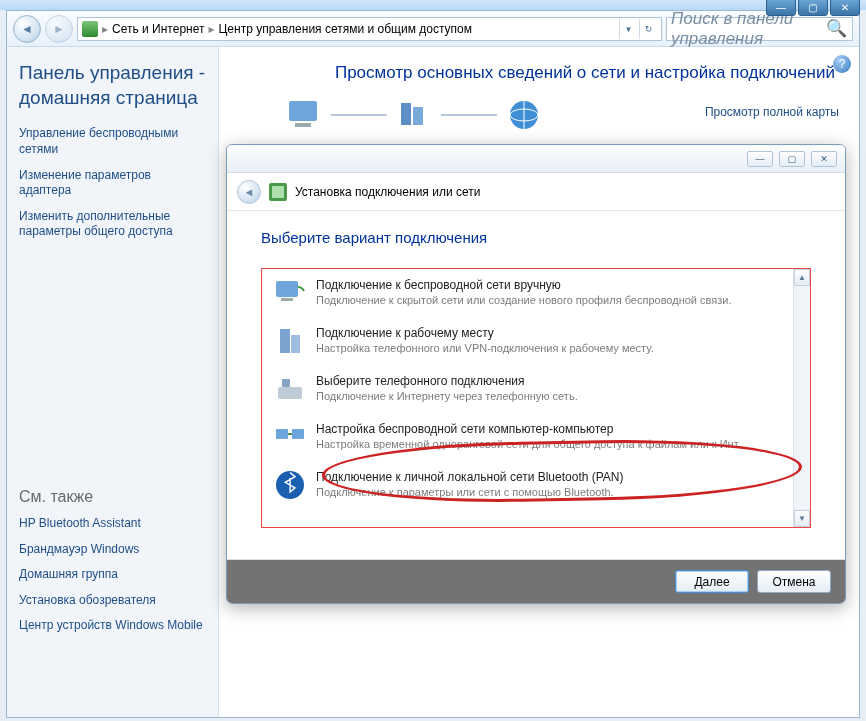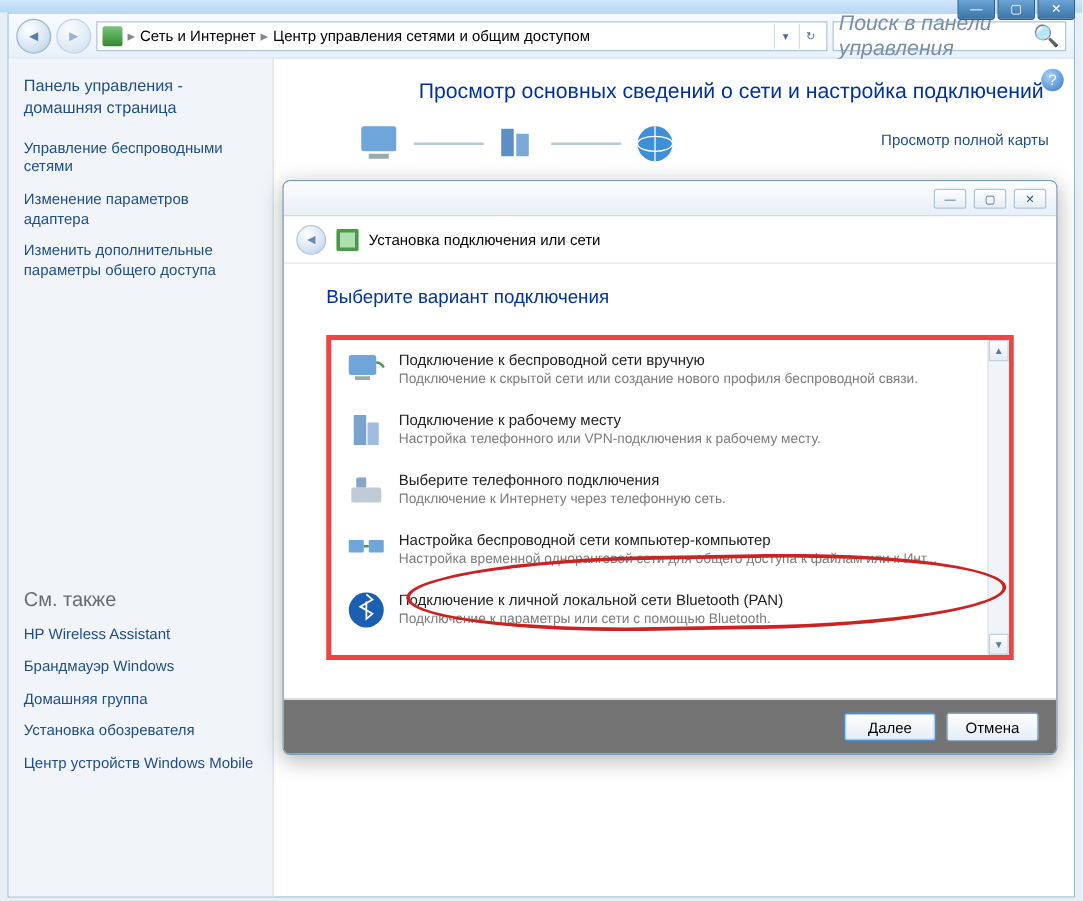--- a/index.html
+++ b/index.html
@@ -18,21 +18,21 @@
   .addr-icon { width:16px; height:16px; background:linear-gradient(#7bc47b,#2e8b2e); border-radius:2px; }
   .addr-sep { color:#888; }
   .addr-controls { display:flex; align-items:center; gap:2px; margin-left:auto; }
   .addr-ctrl { width:18px; height:20px; border-left:1px solid #d0dde9; display:flex; align-items:center; justify-content:center; color:#4a6f94; font-size:9px; }
   .search { width:187px; height:24px; border:1px solid #aec6db; background:#fff; display:flex; align-items:center; padding:0 4px; font-size:17px; color:#7a8fa3; font-style:italic; }
   .search-mag { margin-left:auto; color:#4a79b3; font-style:normal; }
 
   .body { flex:1; display:flex; background:#fff; position:relative; }
 
   .sidebar { width:212px; background:#f1f5fa; border-right:1px solid #d8e2ec; padding:14px 12px; font-size:12px; }
-  .side-title { color:#1f4e87; font-size:13px; margin-bottom:16px; line-height:1.3; }
+  .side-title { color:#1f4e87; font-size:19px; margin-bottom:16px; line-height:1.3; }
   .side-link { color:#1f4e87; margin:10px 0; cursor:pointer; line-height:1.3; }
   .side-sep { height:220px; }
   .side-sub { color:#6a6a6a; font-size:16px; margin:18px 0 6px; }
 
   .main { flex:1; padding:16px 24px; position:relative; }
   .main-title { color:#003399; font-size:17px; font-weight:400; margin-bottom:14px;text-align:right; }
   .diagram { display:flex; align-items:center; gap:6px; margin:6px 0 14px 40px; }
   .dg-icon { width:42px; height:36px; }
   .dg-line { width:56px; height:2px; background:#b7c8db; }
   .maplink { position:absolute; right:20px; top:58px; color:#1f4e87; font-size:12px; cursor:pointer; }
@@ -40,21 +40,21 @@
 
   
   .wizard { position:absolute; left:226px; top:144px; width:620px; height:460px; background:#fff; border:1px solid #7a9bbb; box-shadow:0 4px 18px rgba(0,0,0,.3); border-radius:6px; overflow:hidden; display:flex; flex-direction:column; }
   .wz-titlebar { height:28px; background:linear-gradient(#fcfdfe,#e8eff7); border-bottom:1px solid #d0dbe6; display:flex; align-items:center; justify-content:flex-end; padding:0 8px; gap:6px; }
   .wz-tb-btn { width:26px; height:16px; border:1px solid #b0c4d8; border-radius:2px; background:linear-gradient(#fff,#e4edf5); display:flex; align-items:center; justify-content:center; font-size:9px; color:#3a5f85; }
   .wz-header { height:38px; border-bottom:1px solid #e0e6ec; display:flex; align-items:center; padding:0 10px; gap:8px; font-size:12px; }
   .wz-back { width:24px; height:24px; border-radius:50%; background:radial-gradient(circle at 35% 30%,#fff,#d5e4f2 60%,#aecbe6); border:1px solid #b3c7dc; display:flex; align-items:center; justify-content:center; color:#6d8baa; font-size:11px; }
   .wz-hdr-icon { width:18px; height:18px; }
   .wz-body { flex:1; padding:18px 34px 10px; }
   .wz-prompt { color:#003399; font-size:15px; margin-bottom:22px; }
-  .optlist { border:4px solid #ef4444; height:260px; overflow:hidden; position:relative; }
+  .optlist { border:1px solid #ef4444; height:260px; overflow:hidden; position:relative; }
   .opt { display:flex; gap:10px; padding:8px 12px; align-items:flex-start; }
   .opt:not(:last-child){ border-bottom:0px solid transparent; }
   .opt-icon { width:32px; height:32px; flex-shrink:0; }
   .opt-txt { font-size:12px; line-height:1.35; }
   .opt-title { color:#222; }
   .opt-sub { color:#7c7c7c; font-size:11px; }
   .scroll-track { position:absolute; right:0; top:0; bottom:0; width:17px; background:#f0f3f7; border-left:1px solid #dbe3ec; }
   .scroll-arrow { height:17px; background:linear-gradient(#fdfdfe,#e5ecf4); border:1px solid #c3d0de; display:flex; align-items:center; justify-content:center; font-size:8px; color:#5a7a9c; }
   .scroll-arrow.bot { position:absolute; bottom:0; left:0; right:0; }
 
@@ -101,21 +101,21 @@
   </div>
 
   <div class="body">
     <div class="sidebar">
       <div class="side-title">Панель управления - домашняя страница</div>
       <div class="side-link">Управление беспроводными сетями</div>
       <div class="side-link">Изменение параметров адаптера</div>
       <div class="side-link">Изменить дополнительные параметры общего доступа</div>
       <div class="side-sep"></div>
       <div class="side-sub">См. также</div>
-      <div class="side-link">HP Wireless Assistant</div>
+      <div class="side-link">HP Bluetooth Assistant</div>
       <div class="side-link">Брандмауэр Windows</div>
       <div class="side-link">Домашняя группа</div>
       <div class="side-link">Установка обозревателя</div>
       <div class="side-link">Центр устройств Windows Mobile</div>
     </div>
 
     <div class="main">
       <div class="help">?</div>
       <div class="main-title">Просмотр основных сведений о сети и настройка подключений</div>
       <div class="diagram">

